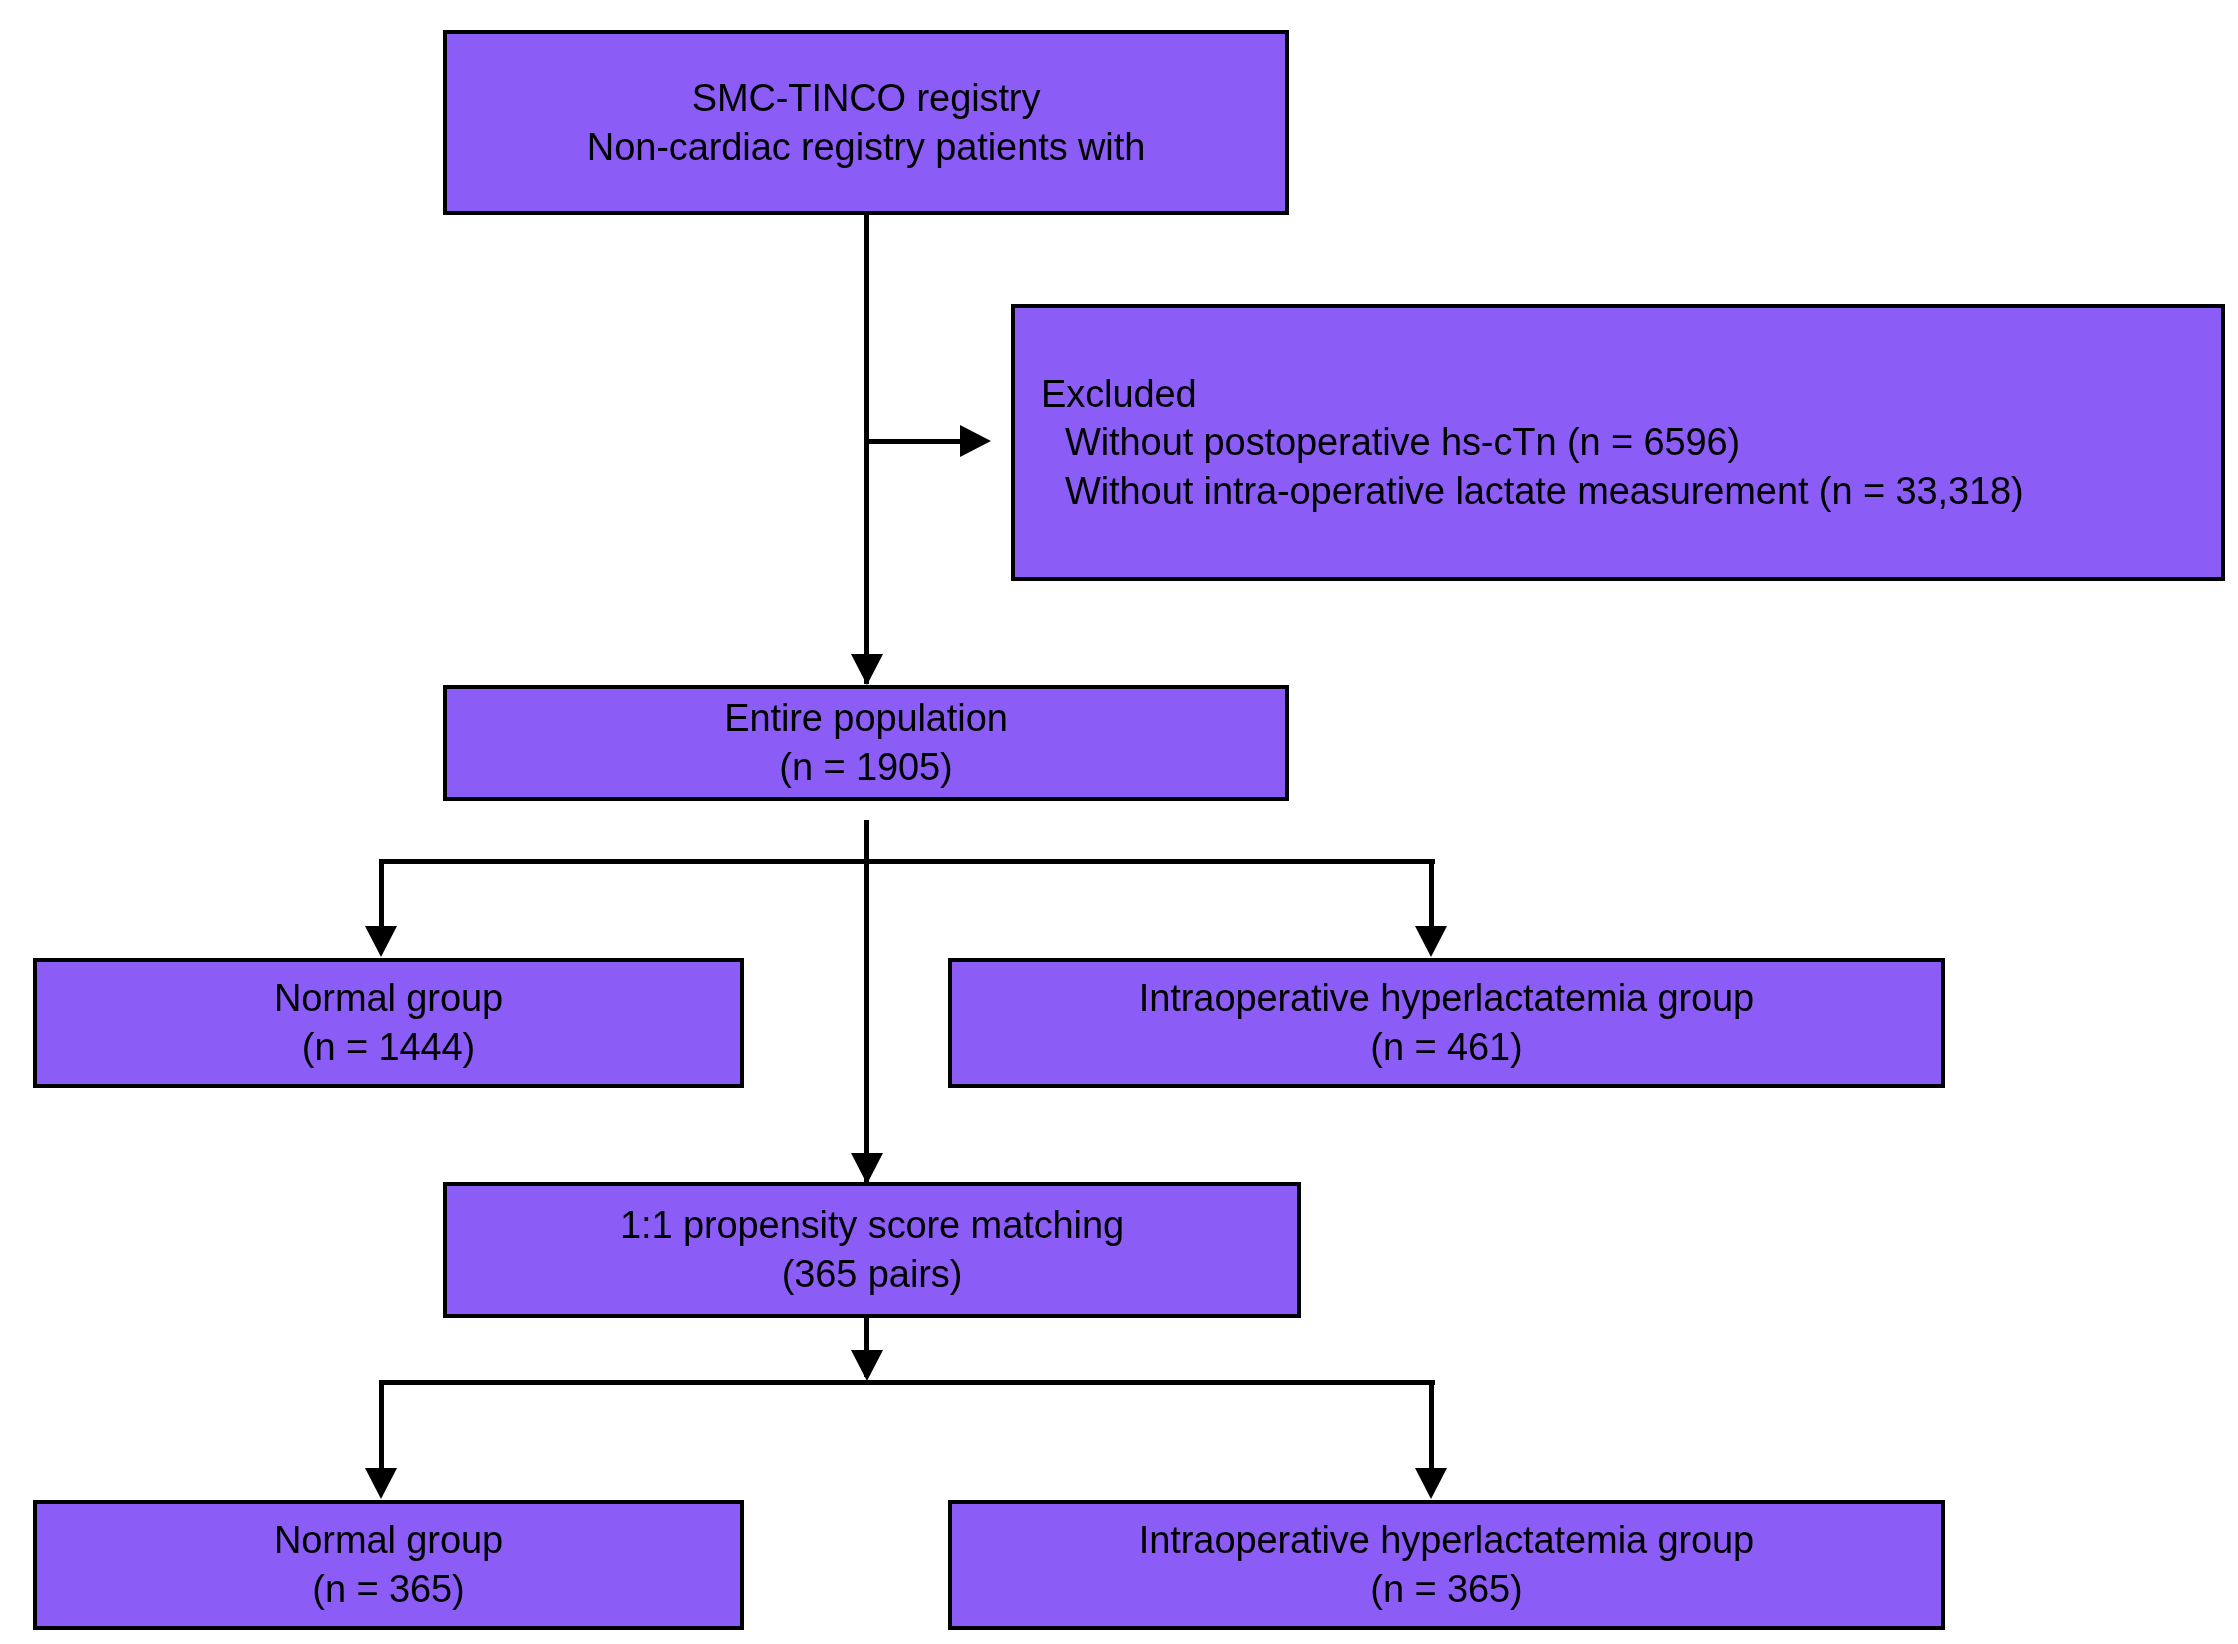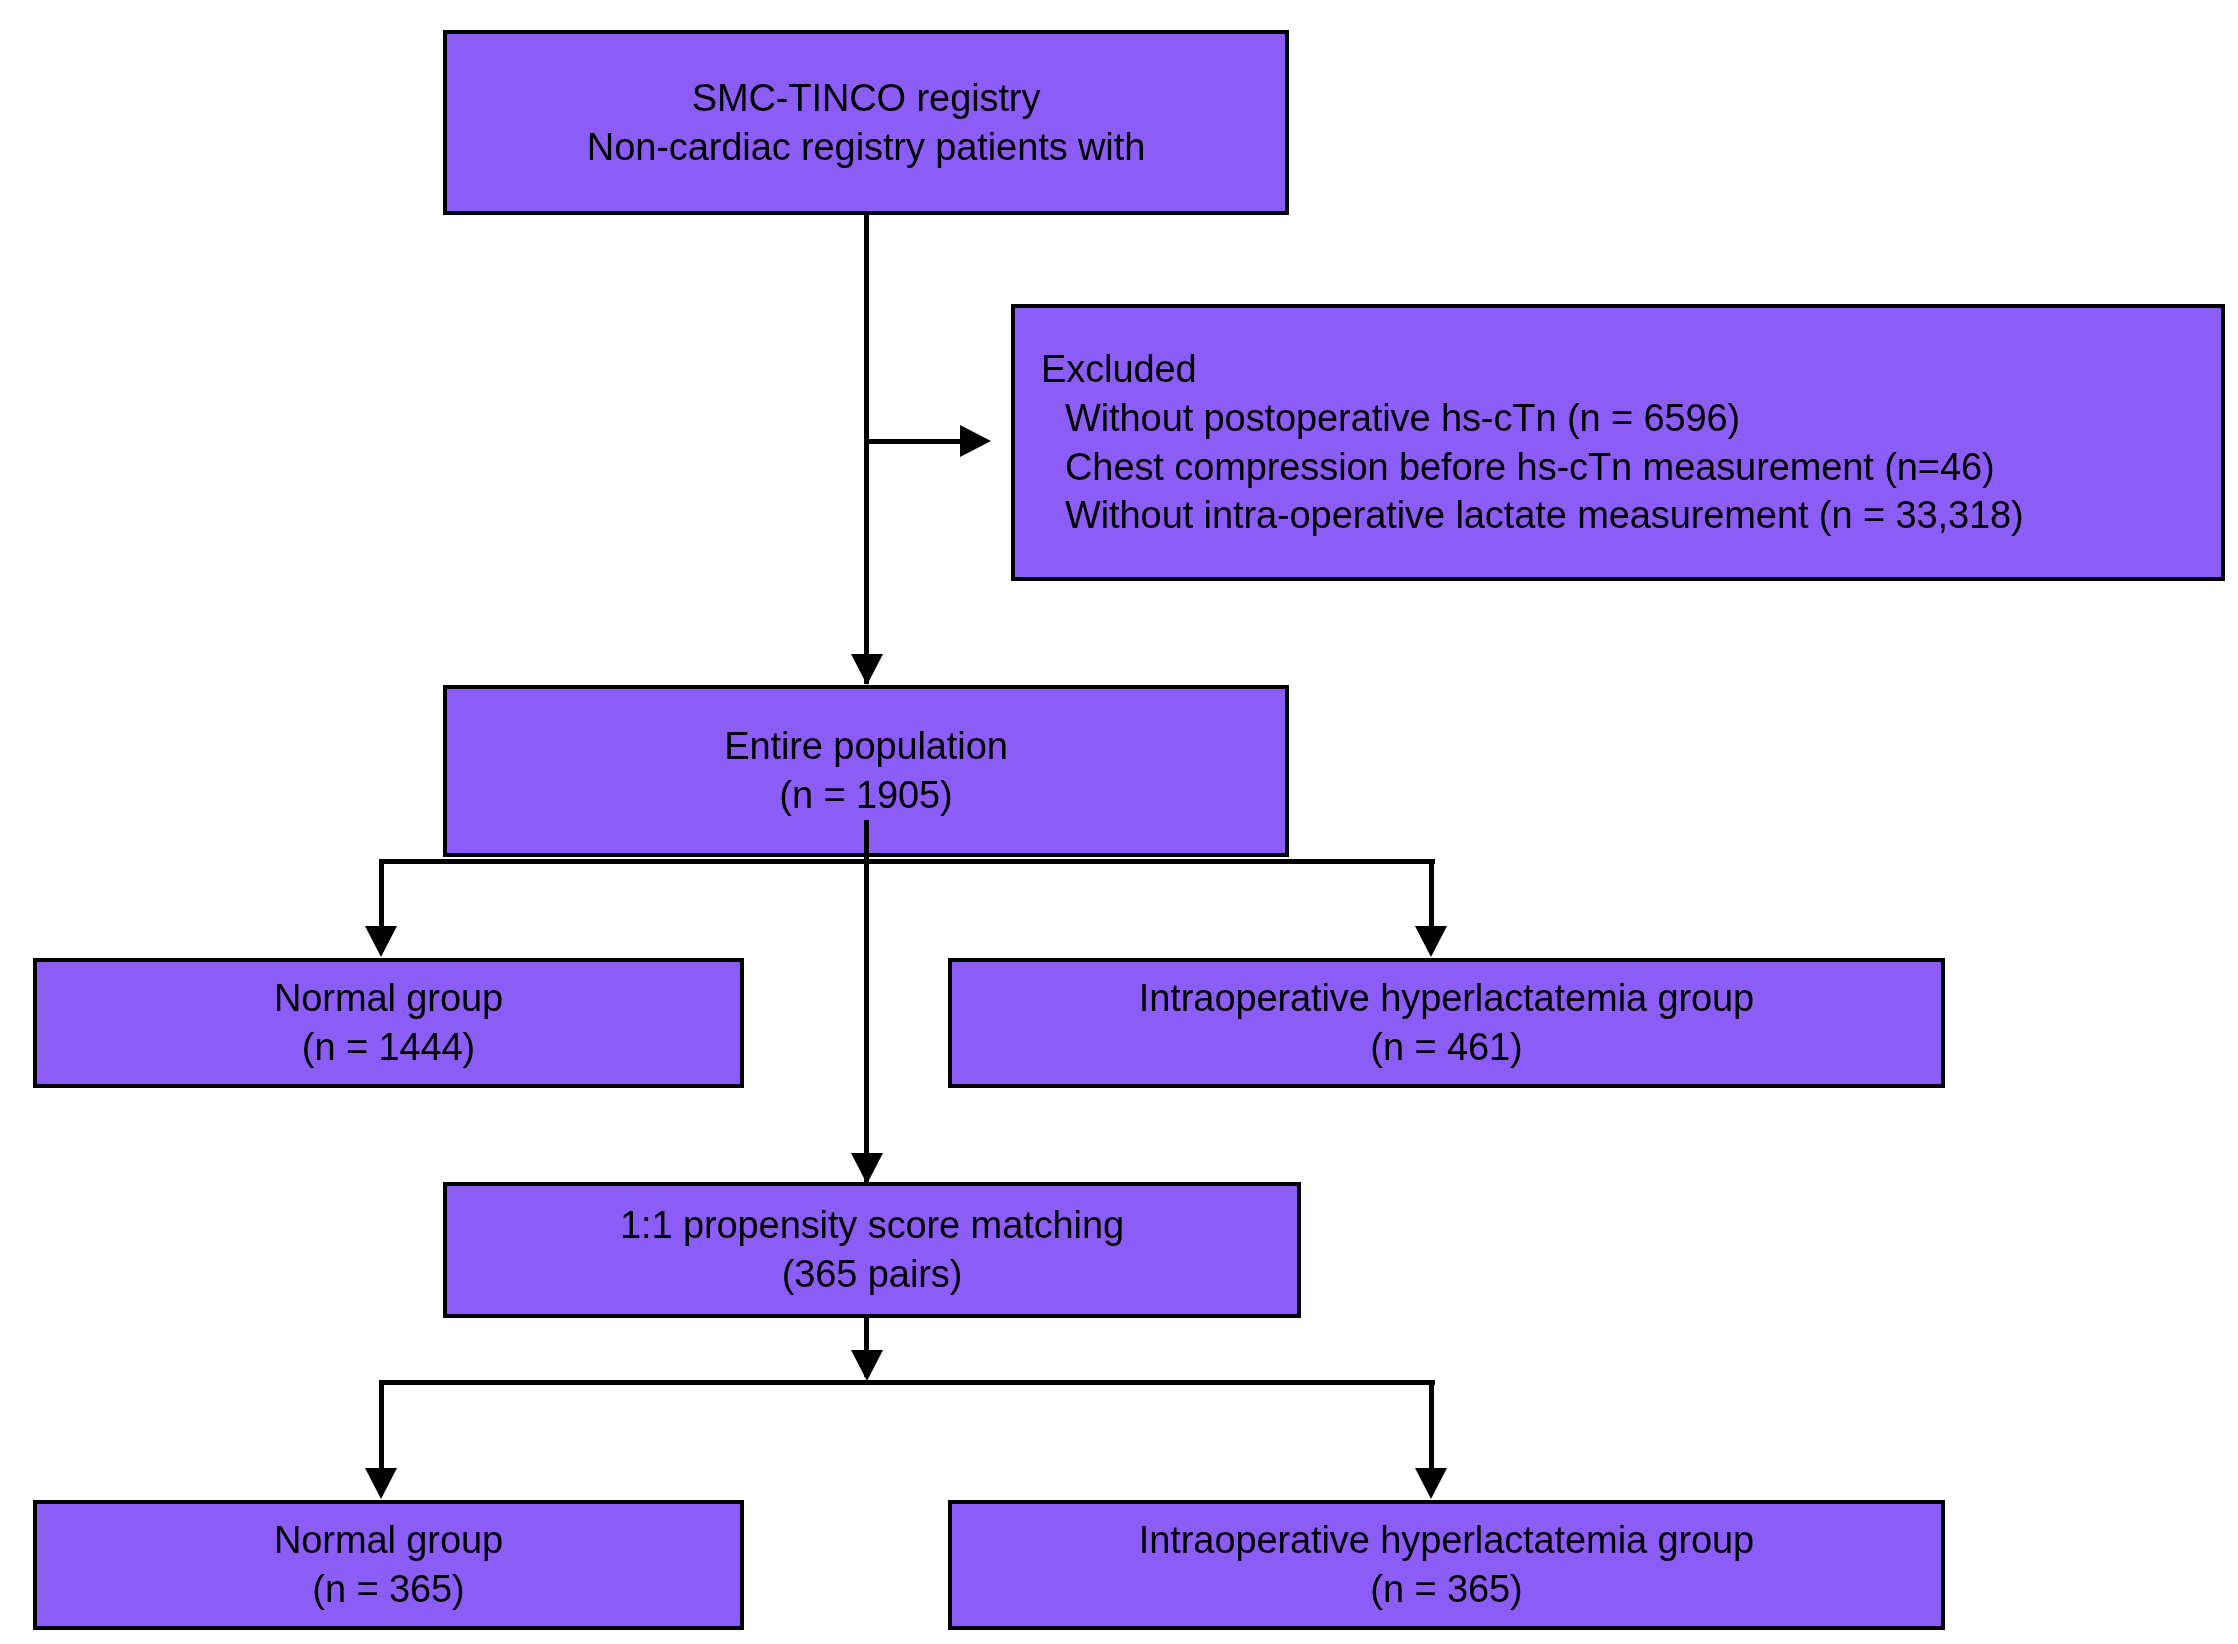--- a/index.html
+++ b/index.html
@@ -73,25 +73,24 @@
   <div class="vline" style="left:864px; top:214px; height:470px;"></div>
 
   <div class="hline" style="left:864px; top:439px; width:99px;"></div>
   <div class="arrow-right" style="left:960px; top:425px;"></div>
 
   <div class="arrow-down" style="left:851px; top:654px;"></div>
 
   <div class="node left" style="left:991px; top:304px; width:1214px; height:277px;margin-left:20px;">
     <span class="line">Excluded</span>
     <span class="line indent">Without postoperative hs-cTn (n = 6596)</span>
-    <span class="line indent">Chest compression before hs-cTn measurement (n=46)</span>
     <span class="line indent">Without intra-operative lactate measurement (n = 33,318)</span>
   </div>
 
-  <div class="node center" style="left:443px; top:685px; width:846px; height:172px;">
+  <div class="node center" style="left:443px; top:685px; width:846px; height:116px;">
     <span class="line">Entire population</span>
     <span class="line">(n = 1905)</span>
   </div>
 
   <div class="vline" style="left:864px; top:820px; height:364px;"></div>
   <div class="hline" style="left:379px; top:859px; width:1056px;"></div>
   <div class="vline" style="left:379px; top:859px; height:68px;"></div>
   <div class="vline" style="left:1429px; top:859px; height:68px;"></div>
   <div class="arrow-down" style="left:365px; top:926px;"></div>
   <div class="arrow-down" style="left:1415px; top:926px;"></div>

